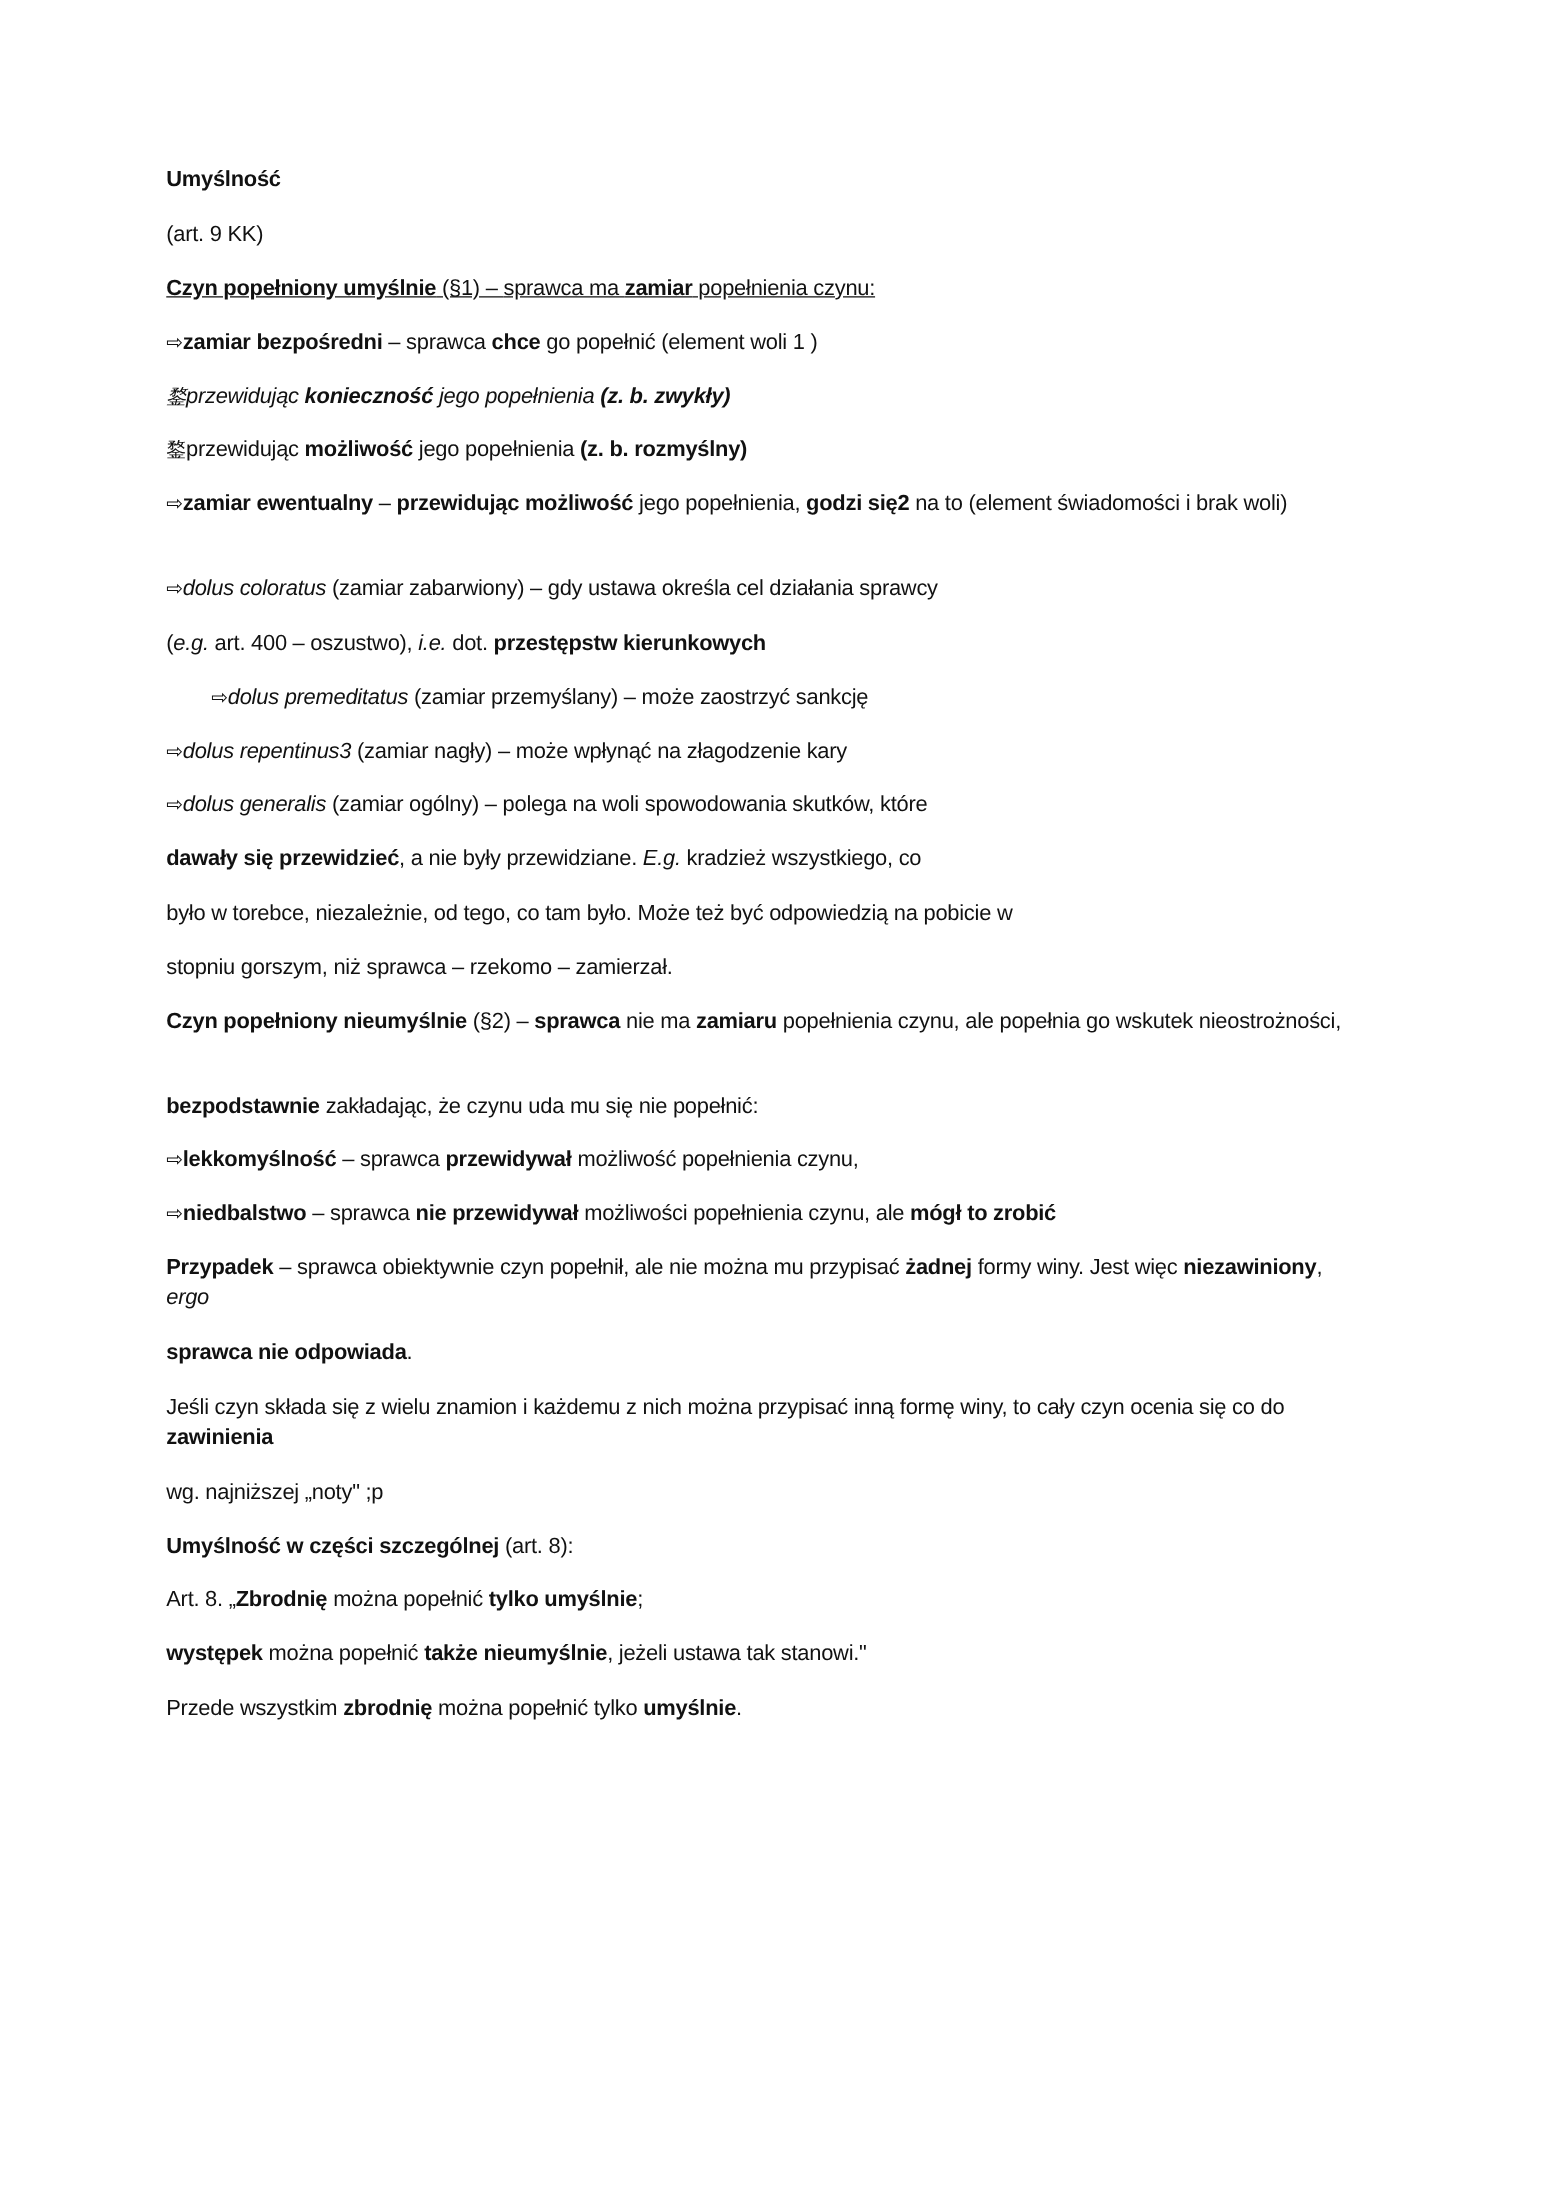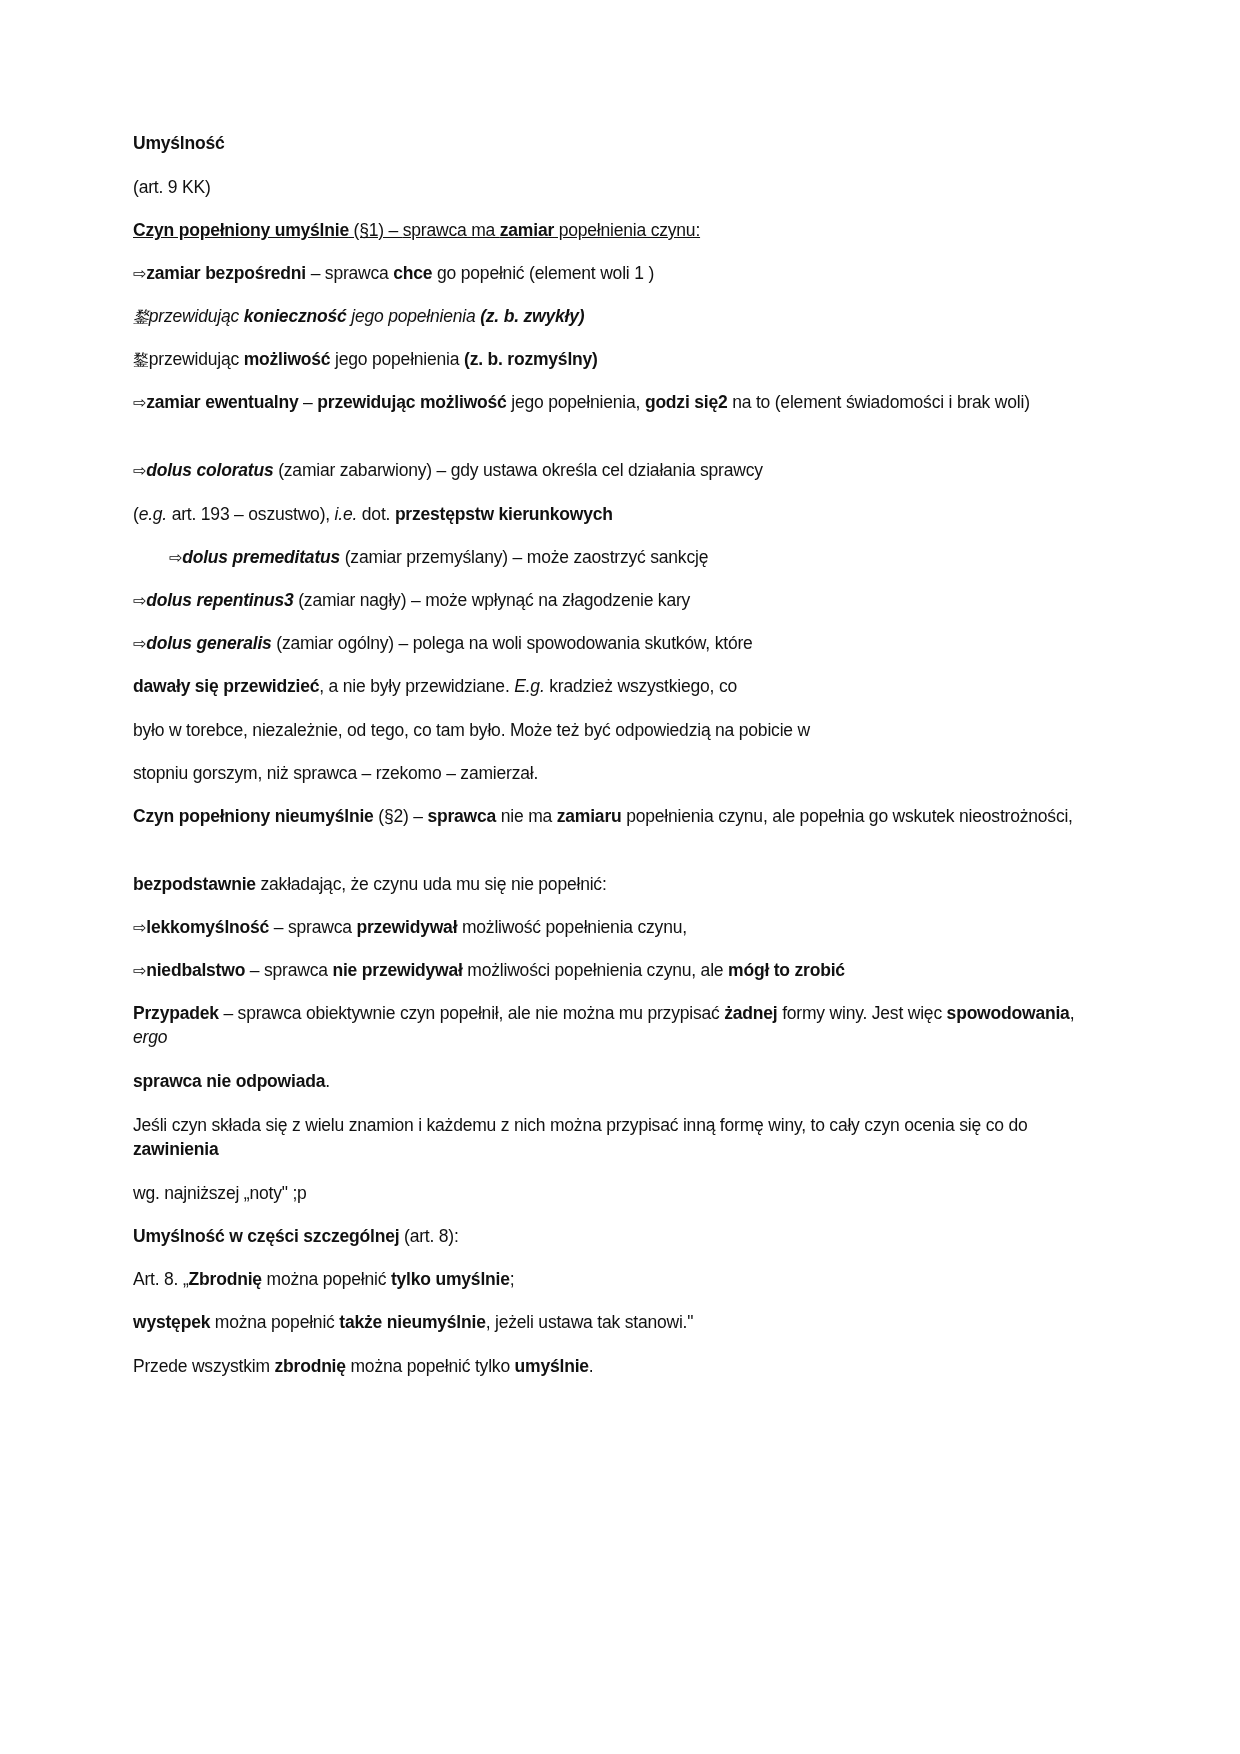--- a/index.html
+++ b/index.html
@@ -3,47 +3,47 @@
   <meta charset="utf-8">
   <style>
     html, body { margin: 0; padding: 0; background: #ffffff; }
     body { width: 1240px; height: 1754px; position: relative; overflow: hidden;
            font-family: "Liberation Sans", sans-serif; color: #111111; }
     .page { position: absolute; left: 0; top: 0; width: 1240px; height: 1406px; background: #ffffff; }
     .para { position: absolute; left: 133px; width: 960px; font-size: 17.5px; line-height: 24px;
             letter-spacing: -0.2px; white-space: normal; }
     .seg-b { font-weight: bold; }
     .seg-i { font-style: italic; }
-    .seg-bi { font-weight: bold; font-style: italic; }
+    .seg-bi { font-weight: normal; font-style: italic; }
     .bullet { display: inline-block; font-size: 16px; }
   </style>
 </head>
 <body>
 
 <div class="page" id="page">
     <div class="para" style="top: 131px;"><span class="seg-b">Umyślność</span></div>
     <div class="para" style="top: 175px;"><span class="">(art. 9 KK)</span></div>
     <div class="para" style="top: 218px; text-decoration: underline;"><span class="seg-b">Czyn popełniony umyślnie</span><span class=""> (§1) – </span><span class="">sprawca ma </span><span class="seg-b">zamiar</span><span class=""> popełnienia czynu:</span></div>
     <div class="para" style="top: 261px;"><span class="bullet">⇨</span><span class="seg-b">zamiar bezpośredni</span><span class=""> – sprawca </span><span class="seg-b">chce</span><span class=""> go popełnić (element woli 1 )</span></div>
     <div class="para" style="top: 304px; font-style: italic;"><span class="bullet">鍪</span><span class="">przewidując </span><span class="seg-b">konieczność</span><span class=""> jego popełnienia </span><span class="seg-b">(z. b. zwykły)</span></div>
     <div class="para" style="top: 347px;"><span class="bullet">鍪</span><span class="">przewidując </span><span class="seg-b">możliwość</span><span class=""> jego popełnienia </span><span class="seg-b">(z. b. rozmyślny)</span></div>
     <div class="para" style="top: 390px;"><span class="bullet">⇨</span><span class="seg-b">zamiar ewentualny</span><span class=""> – </span><span class="seg-b">przewidując możliwość</span><span class=""> jego popełnienia, </span><span class="seg-b">godzi się2</span><span class=""> na to (element świadomości i brak woli)</span></div>
     <div class="para" style="top: 458px;"><span class="bullet">⇨</span><span class="seg-bi">dolus coloratus</span><span class=""> (zamiar zabarwiony) – gdy ustawa określa cel działania sprawcy</span></div>
-    <div class="para" style="top: 502px;"><span class="">(</span><span class="seg-i">e.g.</span><span class=""> art. 193 – oszustwo), </span><span class="seg-i">i.e.</span><span class=""> dot. </span><span class="seg-b">przestępstw kierunkowych</span></div>
+    <div class="para" style="top: 502px;"><span class="">(</span><span class="seg-i">e.g.</span><span class=""> art. 400 – oszustwo), </span><span class="seg-i">i.e.</span><span class=""> dot. </span><span class="seg-b">przestępstw kierunkowych</span></div>
     <div class="para" style="top: 545px; margin-left: 36px;"><span class="bullet">⇨</span><span class="seg-bi">dolus premeditatus</span><span class=""> (zamiar przemyślany) – może zaostrzyć sankcję</span></div>
     <div class="para" style="top: 588px;"><span class="bullet">⇨</span><span class="seg-bi">dolus repentinus3</span><span class=""> (zamiar nagły) – może wpłynąć na złagodzenie kary</span></div>
     <div class="para" style="top: 631px;"><span class="bullet">⇨</span><span class="seg-bi">dolus generalis</span><span class=""> (zamiar ogólny) – polega na woli spowodowania skutków, które</span></div>
     <div class="para" style="top: 674px;"><span class="seg-b">dawały się przewidzieć</span><span class="">, a nie były przewidziane. </span><span class="seg-i">E.g.</span><span class=""> kradzież wszystkiego, co</span></div>
     <div class="para" style="top: 718px;"><span class="">było w torebce, niezależnie, od tego, co tam było. Może też być odpowiedzią na pobicie w</span></div>
     <div class="para" style="top: 761px;"><span class="">stopniu gorszym, niż sprawca – rzekomo – zamierzał.</span></div>
     <div class="para" style="top: 804px;"><span class="seg-b">Czyn popełniony nieumyślnie</span><span class=""> (§2) – </span><span class="seg-b">sprawca</span><span class=""> nie ma </span><span class="seg-b">zamiaru</span><span class=""> popełnienia czynu, ale popełnia go wskutek nieostrożności,</span></div>
     <div class="para" style="top: 872px;"><span class="seg-b">bezpodstawnie</span><span class=""> zakładając, że czynu uda mu się nie popełnić:</span></div>
     <div class="para" style="top: 915px;"><span class="bullet">⇨</span><span class="seg-b">lekkomyślność</span><span class=""> – sprawca </span><span class="seg-b">przewidywał</span><span class=""> możliwość popełnienia czynu,</span></div>
     <div class="para" style="top: 958px;"><span class="bullet">⇨</span><span class="seg-b">niedbalstwo</span><span class=""> – sprawca </span><span class="seg-b">nie przewidywał</span><span class=""> możliwości popełnienia czynu, ale </span><span class="seg-b">mógł to zrobić</span></div>
-    <div class="para" style="top: 1001px;"><span class="seg-b">Przypadek</span><span class=""> – sprawca obiektywnie czyn popełnił, ale nie można mu przypisać </span><span class="seg-b">żadnej</span><span class=""> formy winy. Jest więc </span><span class="seg-b">spowodowania</span><span class="">, </span><span class="seg-i">ergo</span></div>
+    <div class="para" style="top: 1001px;"><span class="seg-b">Przypadek</span><span class=""> – sprawca obiektywnie czyn popełnił, ale nie można mu przypisać </span><span class="seg-b">żadnej</span><span class=""> formy winy. Jest więc </span><span class="seg-b">niezawiniony</span><span class="">, </span><span class="seg-i">ergo</span></div>
     <div class="para" style="top: 1069px;"><span class="seg-b">sprawca nie odpowiada</span><span class="">.</span></div>
     <div class="para" style="top: 1113px;"><span class="">Jeśli czyn składa się z wielu znamion i każdemu z nich można przypisać inną formę winy, to cały czyn ocenia się co do </span><span class="seg-b">zawinienia</span></div>
     <div class="para" style="top: 1181px;"><span class="">wg. najniższej „noty" ;p</span></div>
     <div class="para" style="top: 1224px;"><span class="seg-b">Umyślność w części szczególnej</span><span class=""> (art. 8):</span></div>
     <div class="para" style="top: 1267px;"><span class="">Art. 8. „</span><span class="seg-b">Zbrodnię</span><span class=""> można popełnić </span><span class="seg-b">tylko umyślnie</span><span class="">;</span></div>
     <div class="para" style="top: 1310px;"><span class="seg-b">występek</span><span class=""> można popełnić </span><span class="seg-b">także nieumyślnie</span><span class="">, jeżeli ustawa tak stanowi."</span></div>
     <div class="para" style="top: 1354px;"><span class="">Przede wszystkim </span><span class="seg-b">zbrodnię</span><span class=""> można popełnić tylko </span><span class="seg-b">umyślnie</span><span class="">.</span></div>
   </div>
 
 </body></html>

